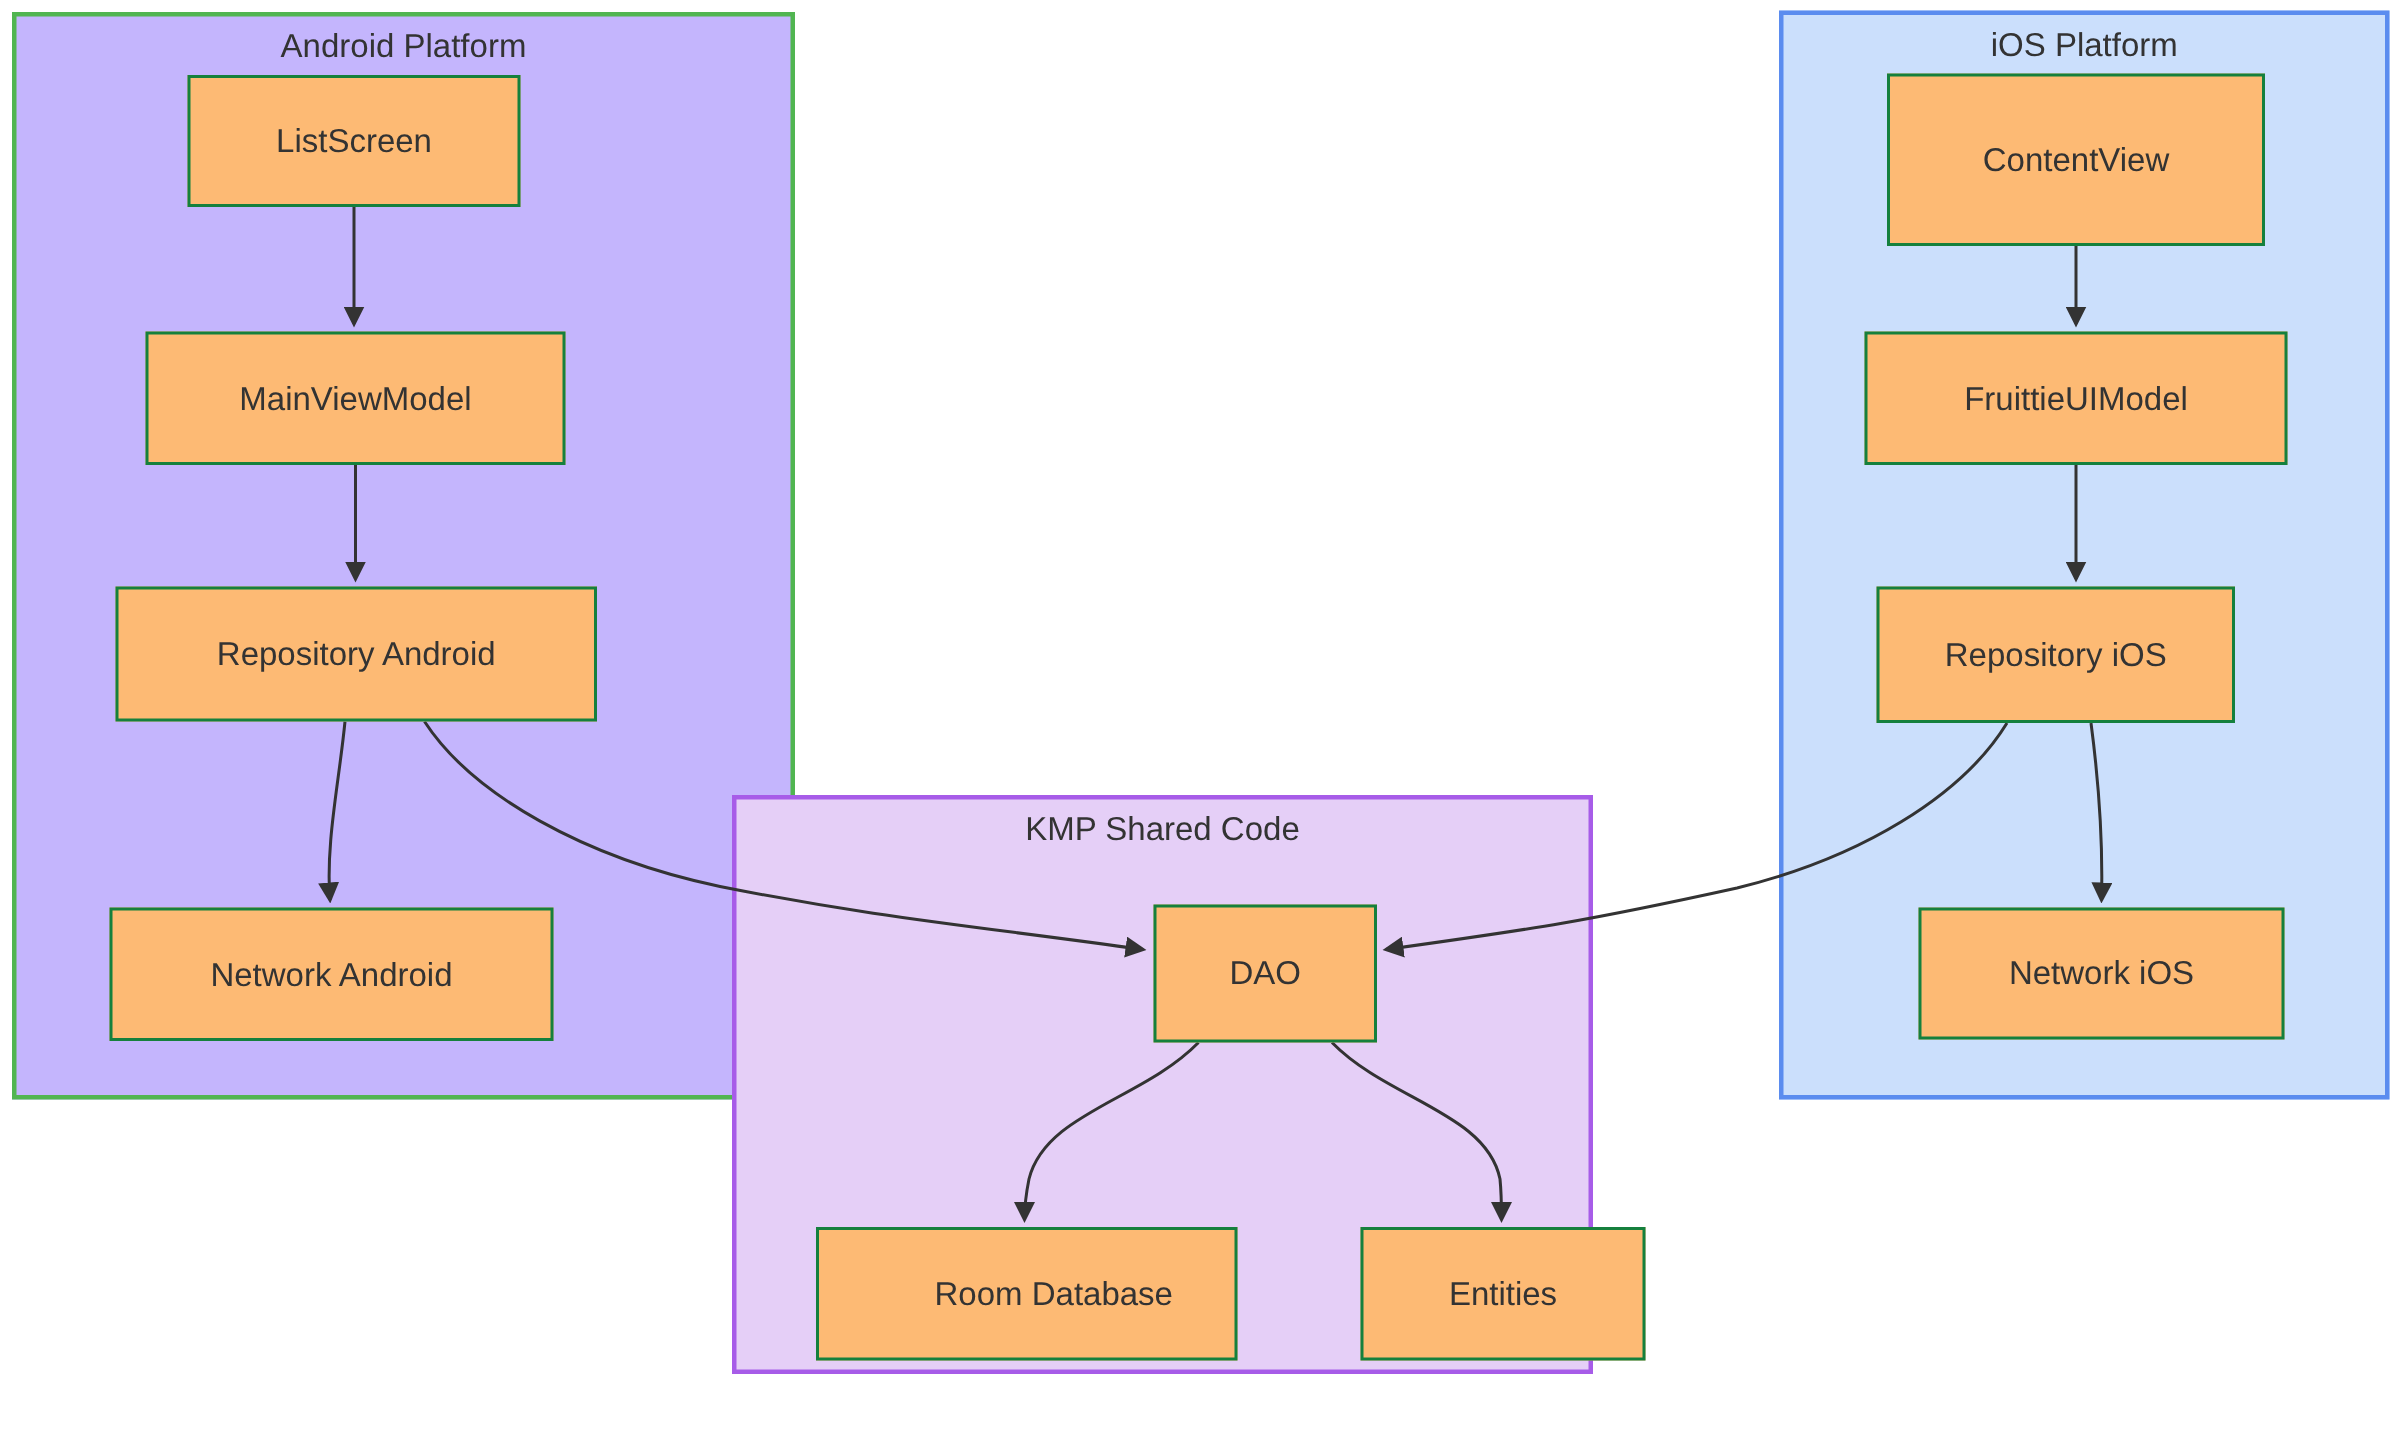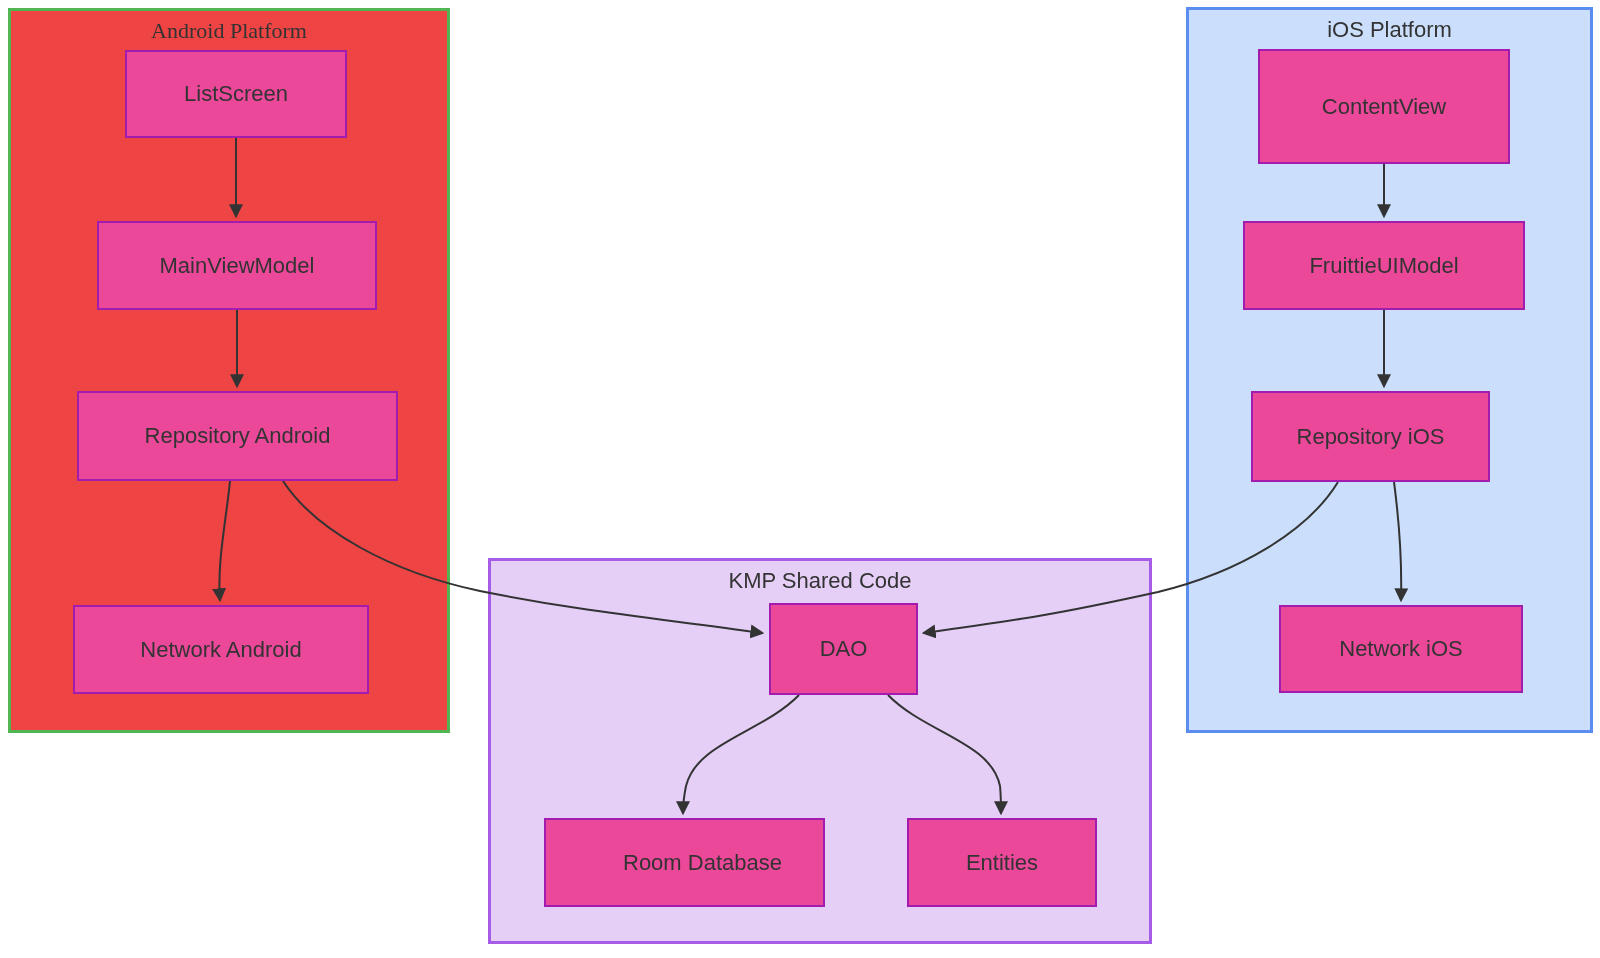--- a/index.html
+++ b/index.html
@@ -25,23 +25,23 @@
   .group-title {
     position: absolute;
     top: 7px;
     left: 0;
     width: 100%;
     text-align: center;
     font-size: 22px;
     font-weight: 400;
     color: #333333;
   }
-  #group-android { left: 8px; top: 8px; width: 442px; height: 725px;
-    background: #ef4444; border-color: #51b551; font-family: Liberation Serif, serif; }
-  #group-kmp { left: 488px; top: 558px; width: 664px; height: 386px;
+  #group-android { left: 8px; top: 8px; width: 522px; height: 725px;
+    background: #c4b5fd; border-color: #51b551; }
+  #group-kmp { left: 488px; top: 530px; width: 574px; height: 386px;
     background: #e5cff7; border-color: #a75ce8; }
   #group-ios { left: 1186px; top: 7px; width: 407px; height: 726px;
     background: #cbdffc; border-color: #5b8cef; }
 
   #edges-layer {
     position: absolute;
     left: 0; top: 0;
     width: 1600px;
     height: 958px;
     z-index: 2;
@@ -49,22 +49,22 @@
   }
   .edge {
     fill: none;
     stroke: #333333;
     stroke-width: 2px;
   }
 
   .node {
     position: absolute;
     box-sizing: border-box;
-    background: #ec4899;
-    border: 2px solid #a21caf;
+    background: #fdba74;
+    border: 2px solid #15803d;
     display: flex;
     align-items: center;
     justify-content: center;
     z-index: 3;
   }
   .node-label {
     font-size: 22px;
     color: #333333;
     white-space: nowrap;
   }

